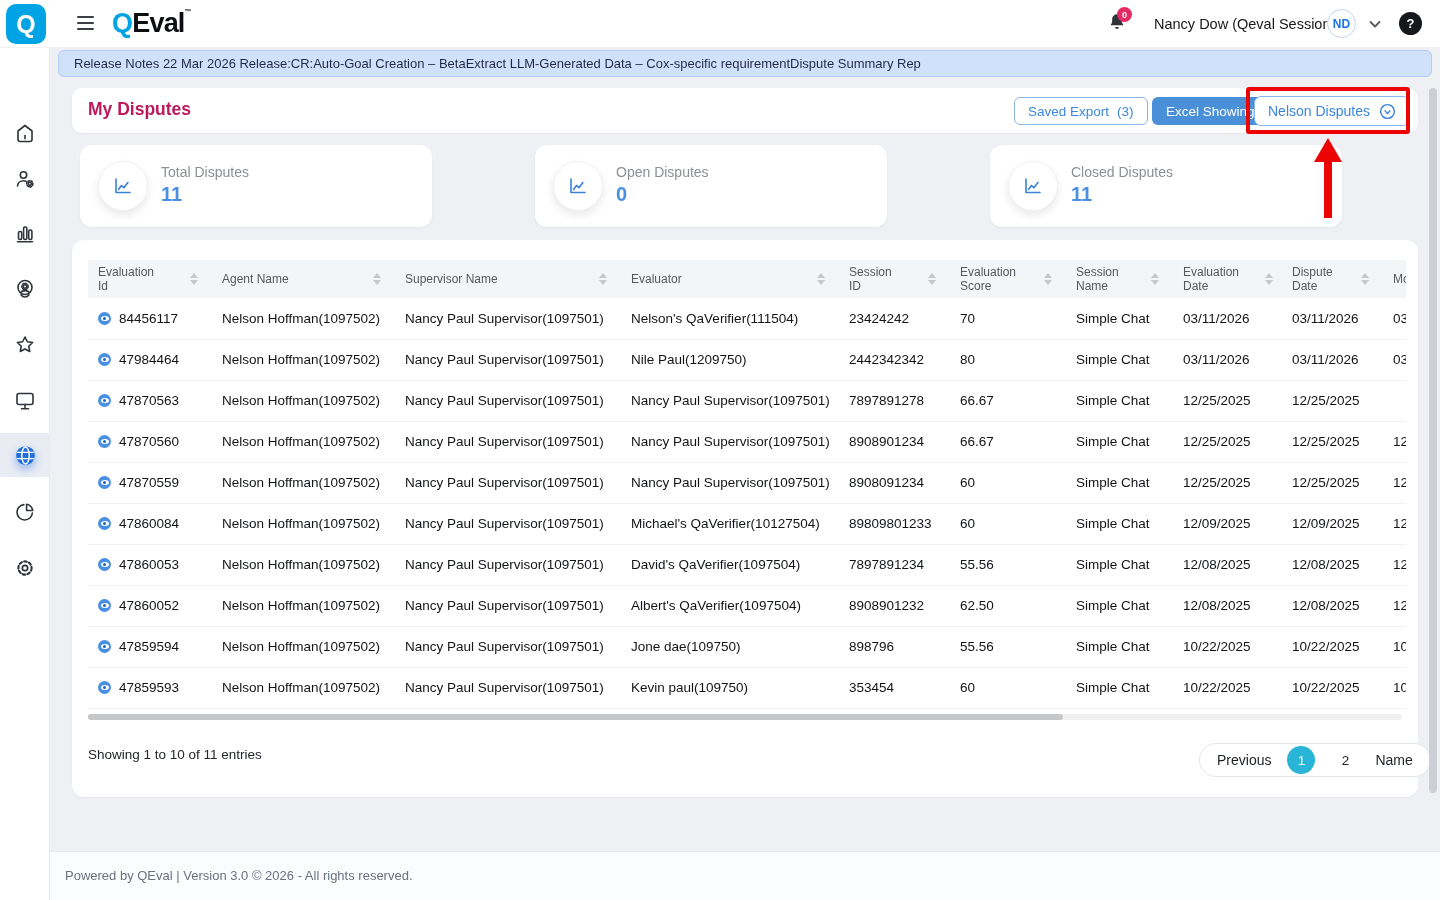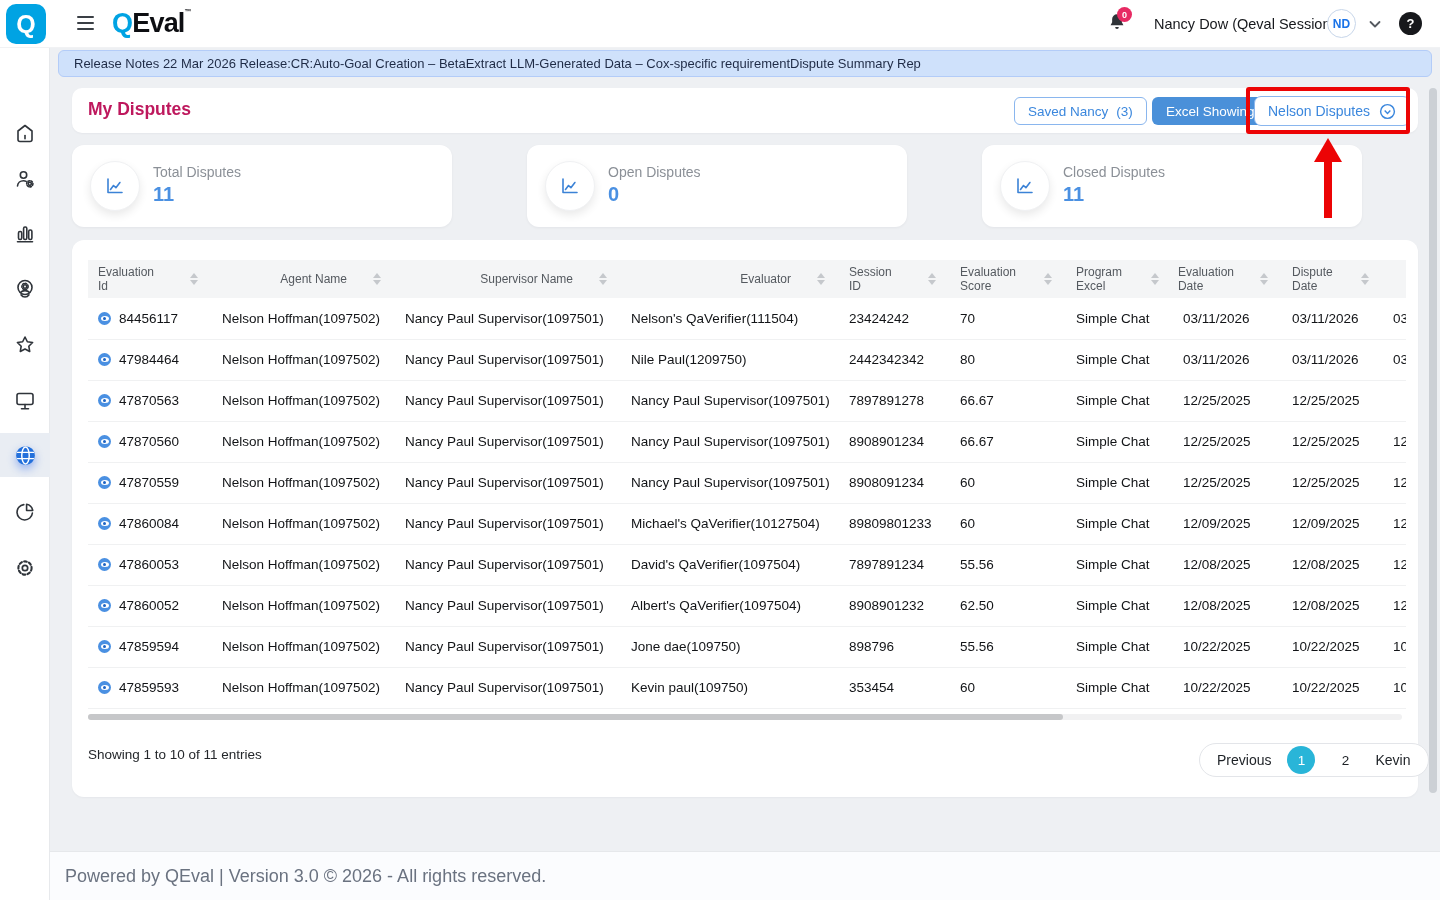--- a/index.html
+++ b/index.html
@@ -57,35 +57,35 @@
   .search-disputes svg { stroke:var(--accent-blue,#3b87dd); fill:none; stroke-width:1.5; }
   
   .red-box { position:absolute; left:1246px; top:87px; width:164px; height:47px;
     border:4px solid var(--highlight-red,#ec0405); border-radius:3px; z-index:9; pointer-events:none; }
   .red-arrow-head { position:absolute; left:1314px; top:138px; width:0; height:0; z-index:9;
     border-left:14px solid transparent; border-right:14px solid transparent;
     border-bottom:24px solid var(--highlight-red,#ec0405); pointer-events:none; }
   .red-arrow-shaft { position:absolute; left:1324px; top:160px; width:8px; height:58px;
     background:var(--highlight-red,#ec0405); z-index:9; pointer-events:none; }
   
-  .stat-card { position:absolute; top:145px; width:380px; height:82px; background:#fff; border-radius:12px; box-shadow:0 1px 3px rgba(16,24,40,.05); }
+  .stat-card { position:absolute; top:145px; width:352px; height:82px; background:#fff; border-radius:12px; box-shadow:0 1px 3px rgba(16,24,40,.05);margin-left:8px; }
   .stat-card.c1 { left:72px; } .stat-card.c2 { left:527px; } .stat-card.c3 { left:982px; }
   .stat-icon { position:absolute; left:18px; top:16px; width:50px; height:50px; border-radius:50%;
     background:#fff; border:1px solid #f0f1f3; box-shadow:0 4px 10px rgba(0,0,0,.09);
     display:flex; align-items:center; justify-content:center; }
   .stat-icon svg { stroke:#3b82d6; fill:none; stroke-width:1.6; stroke-linecap:round; stroke-linejoin:round; }
   .stat-label { position:absolute; left:81px; top:19px; font-size:14px; color:#8b9097; }
   .stat-value { position:absolute; left:81px; top:38px; font-size:20px; font-weight:700; color:var(--stat-value,#4a90e2); }
   
   .table-card { position:absolute; left:72px; top:240px; width:1346px; height:557px; background:#fff; border-radius:12px; box-shadow:0 1px 2px rgba(16,24,40,.04); }
   .table-viewport { position:absolute; left:16px; top:20px; width:1318px; height:450px; overflow:hidden; }
   table { border-collapse:collapse; table-layout:fixed; width:1435px; }
   thead tr { height:38px; background:#f4f5f6; }
   th { text-align:left; font-size:12px; font-weight:500; color:#54595f; padding:0; }
-  .th-inner { display:flex; align-items:center; justify-content:flex-end; padding:0 14px 0 10px;gap:26px; }
+  .th-inner { display:flex; align-items:center; justify-content:space-between; padding:0 14px 0 10px;gap:26px; }
   .sort { display:inline-flex; flex-direction:column; gap:2px; cursor:pointer; }
   .sort i { width:0; height:0; border-left:4px solid transparent; border-right:4px solid transparent; }
   .sort .up { border-bottom:5px solid #c5c8cc; }
   .sort .dn { border-top:5px solid #c5c8cc; }
   tbody tr { height:41px; }
   td { font-size:13.5px; color:#121417; border-bottom:1px solid #f0f1f2; padding:0 6px 0 10px; white-space:nowrap; overflow:hidden; }
   .eye { display:inline-block; vertical-align:middle; width:13px; height:13px; border-radius:50%;
     background:#4a90e2; position:relative; margin-right:8px; cursor:pointer; }
   .eye::after { content:""; position:absolute; left:2.5px; top:4px; width:8px; height:5px; background:#fff; border-radius:50%; }
   .eye::before { content:""; position:absolute; left:5px; top:5px; width:3px; height:3px; background:#1c63c4; border-radius:50%; z-index:1; }
@@ -94,21 +94,21 @@
   .h-thumb { position:absolute; left:88px; top:714px; width:975px; height:6px; background:#c6c7c9; border-radius:3px; cursor:pointer; }
   .entries { position:absolute; left:88px; top:747px; font-size:13.5px; color:#24272b; }
   
   .pagination { position:absolute; left:1199px; top:743px; height:34px; border:1px solid #e3e5e9; border-radius:18px;
     background:#fff; display:flex; align-items:center; gap:16px; padding:0 17px; font-size:14px; color:#1d2126; }
   .page-link { cursor:pointer;text-align:center; }
   .page-num { width:28px; height:28px; border-radius:50%; display:flex; align-items:center; justify-content:center; cursor:pointer; font-size:13.5px; }
   .page-num.active { background:var(--active-page,#29b5d8); color:#fff; }
   
   .footer { position:absolute; left:50px; top:851px; width:1390px; height:49px; background:#fbfcfe;
-    border-top:1px solid #e6e8eb; font-size:18px; color:#6a7280; line-height:48px; padding-left:15px; }
+    border-top:1px solid #e6e8eb; font-size:13px; color:#6a7280; line-height:48px; padding-left:15px; }
   .v-thumb { position:absolute; left:1429px; top:88px; width:8px; height:705px; background:#ccd0d5; border-radius:5px; z-index:10; cursor:pointer; }
 </style>
 </head>
 <body>
 
 <div class="topbar">
   <div class="applogo">
       <span>Q</span>
     </div>
   <div class="hamburger">
@@ -198,21 +198,21 @@
     <svg width="24" height="24" viewBox="0 0 24 24">
         <circle cx="12" cy="12" r="6.6" stroke-width="2.1" stroke-dasharray="2.7 2.3"></circle>
         <circle cx="12" cy="12" r="2.7" stroke-width="1.7"></circle>
       </svg>
   </div>
 </div>
 
 <div class="page-header"></div>
 <div class="page-title">My Disputes</div>
 <div class="btn btn-outline saved-filter">
-  <span>Saved Nancy</span>
+  <span>Saved Export</span>
   <span class="cnt">(3)</span>
 </div>
 <div class="btn excel-export">
   <span>Excel Showing</span>
 </div>
 <div class="btn btn-outline search-disputes">
   <span>Nelson Disputes</span>
   <svg width="17" height="17" viewBox="0 0 18 18">
       <circle cx="9" cy="9" r="7.3"></circle>
       <path d="m6 8 3 3 3-3"></path>
@@ -307,21 +307,21 @@
               <div class="th-inner">
                 <span>Evaluation Score</span>
                 <span class="sort">
                   <i class="up"></i>
                   <i class="dn"></i>
                 </span>
               </div>
             </th>
             <th style="width: 107px;">
               <div class="th-inner">
-                <span>Program Excel</span>
+                <span>Session Name</span>
                 <span class="sort">
                   <i class="up"></i>
                   <i class="dn"></i>
                 </span>
               </div>
             </th>
             <th style="width: 109px;">
               <div class="th-inner">
                 <span>Evaluation Date</span>
                 <span class="sort">
@@ -471,17 +471,17 @@
     </table>
   </div>
 </div>
 <div class="h-track"></div>
 <div class="h-thumb"></div>
 <div class="entries">Showing 1 to 10 of 11 entries</div>
 <div class="pagination">
   <span class="page-link">Previous</span>
   <span class="page-num active">1</span>
   <span class="page-num">2</span>
-  <span class="page-link">Kevin</span>
+  <span class="page-link">Name</span>
 </div>
 
 <div class="footer">Powered by QEval | Version 3.0 © 2026 - All rights reserved.</div>
 <div class="v-thumb"></div>
 
 </body></html>

